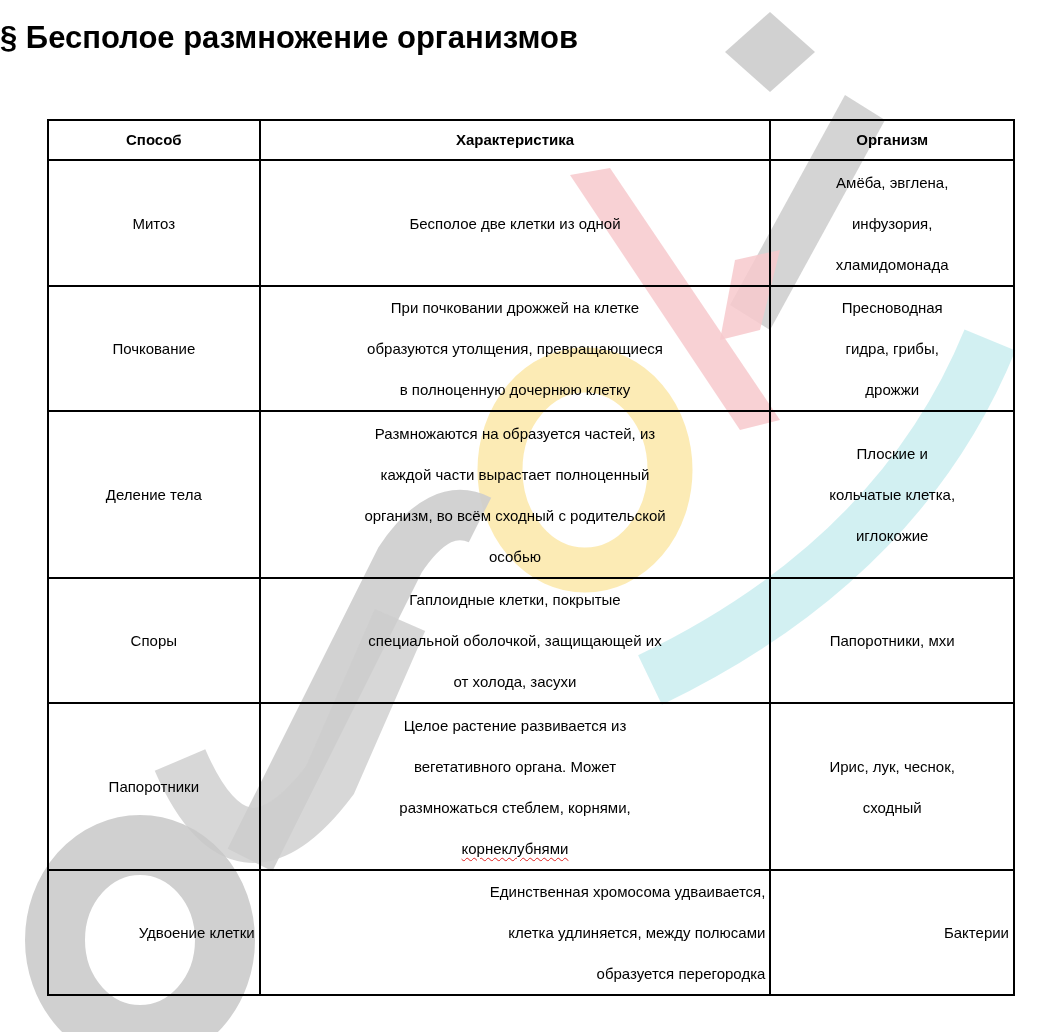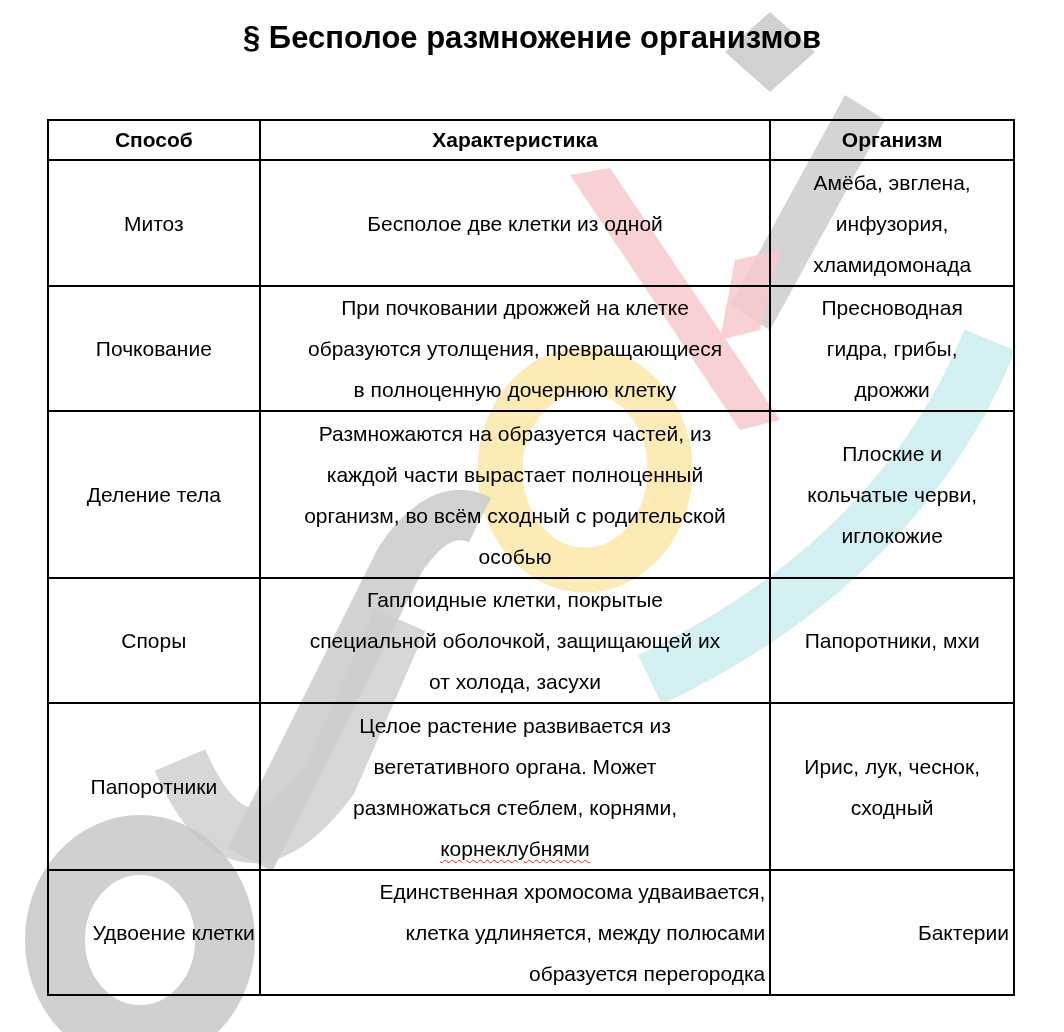--- a/index.html
+++ b/index.html
@@ -1,23 +1,23 @@
 <!DOCTYPE html>
 <html><head>
   <meta charset="utf-8">
   <style>
     html, body { margin: 0; padding: 0; background: #ffffff; }
     body { width: 1064px; height: 1032px; position: relative; overflow: hidden;
            font-family: "Liberation Sans", sans-serif; color: #000; }
     .watermark { position: absolute; left: 0; top: 0; width: 1064px; height: 1032px; pointer-events: none; z-index: 0; }
-    .title { position: absolute; top: 20px; left: 0; width: 1064px; text-align: center;
+    .title { position: absolute; top: 20px; left: 0; width: 1064px; text-align: left;
              font-size: 31px; font-weight: bold; z-index: 2; }
     table { position: absolute; left: 47px; top: 119px; width: 968px; border-collapse: collapse; z-index: 2; }
     td, th { border: 2px solid #000; text-align: center; vertical-align: middle;
-             font-size: 21px; line-height: 41px; padding: 0 4px; background: transparent; }
+             font-size: 15px; line-height: 41px; padding: 0 4px; background: transparent; }
     th { font-weight: bold; height: 38px; line-height: 28px; }
     col.c1 { width: 212px; } col.c2 { width: 512px; } col.c3 { width: 244px; }
     .spell { text-decoration: underline wavy #e02020; text-decoration-thickness: 1px; text-underline-offset: 3px; }
     tr.r1 td { height: 124px; }
     tr.r2 td { height: 120px; margin-left: 21px; }
     tr.r3 td { height: 165px; }
     tr.r4 td { height: 122px; }
     tr.r5 td { height: 165px; }
     tr.r6 td { height: 122px; text-align: right; }
   </style>
@@ -87,21 +87,21 @@
     <tr class="r3">
       <td><span>Деление тела</span></td>
       <td>
         <div>Размножаются на образуется частей, из</div>
         <div>каждой части вырастает полноценный</div>
         <div>организм, во всём сходный с родительской</div>
         <div>особью</div>
       </td>
       <td>
         <div>Плоские и</div>
-        <div>кольчатые черви,</div>
+        <div>кольчатые клетка,</div>
         <div>иглокожие</div>
       </td>
     </tr>
     <tr class="r4">
       <td><span>Споры</span></td>
       <td>
         <div>Гаплоидные клетки, покрытые</div>
         <div>специальной оболочкой, защищающей их</div>
         <div>от холода, засухи</div>
       </td>

